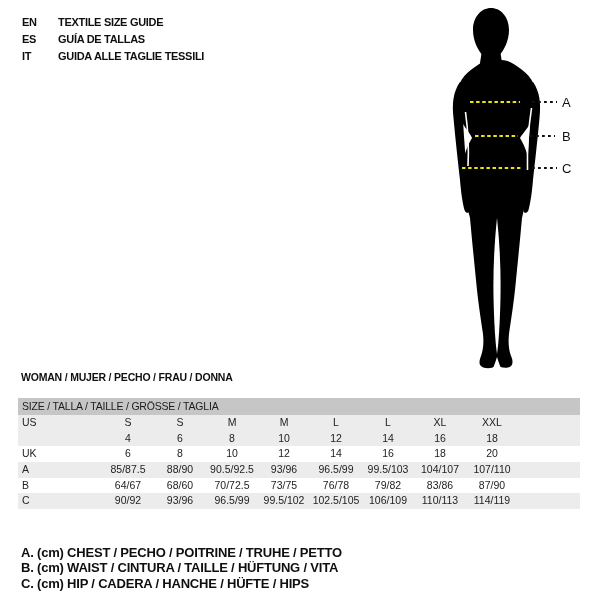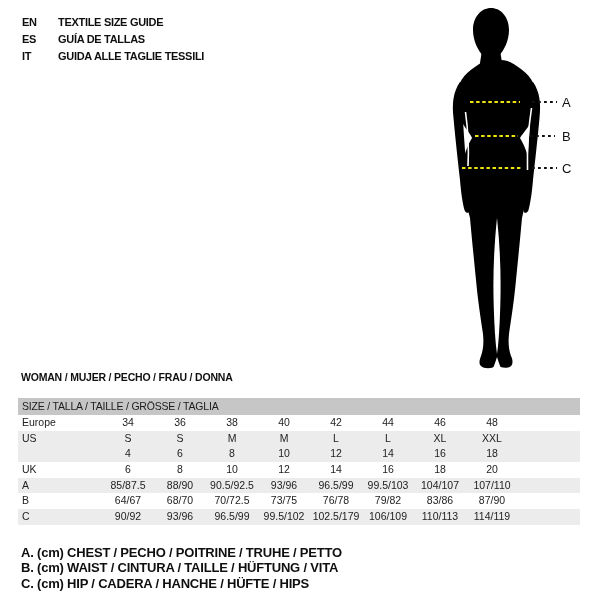--- a/index.html
+++ b/index.html
@@ -116,32 +116,20 @@
     <line class="dash-body" x1="42" y1="168" x2="103" y2="168"></line>
     <line class="dash-out" x1="112" y1="168" x2="137" y2="168"></line>
     <text class="marker-letter" x="142" y="173">C</text>
   </svg>
 
   <div class="section-title">WOMAN / MUJER / PECHO / FRAU / DONNA</div>
 
   <div class="size-table">
     <div class="t-header">SIZE / TALLA / TAILLE / GRÖSSE / TAGLIA</div>
     <div>
-        <div class="t-row">
-          <div class="t-label">Europe</div>
-          <div class="t-cell">34</div>
-          <div class="t-cell">36</div>
-          <div class="t-cell">38</div>
-          <div class="t-cell">40</div>
-          <div class="t-cell">42</div>
-          <div class="t-cell">44</div>
-          <div class="t-cell">46</div>
-          <div class="t-cell">48</div>
-          <div class="t-cell"></div>
-        </div>
         <div class="t-row shaded">
           <div class="t-label">US</div>
           <div class="t-cell">S</div>
           <div class="t-cell">S</div>
           <div class="t-cell">M</div>
           <div class="t-cell">M</div>
           <div class="t-cell">L</div>
           <div class="t-cell">L</div>
           <div class="t-cell">XL</div>
           <div class="t-cell">XXL</div>
@@ -179,36 +167,36 @@
           <div class="t-cell">93/96</div>
           <div class="t-cell">96.5/99</div>
           <div class="t-cell">99.5/103</div>
           <div class="t-cell">104/107</div>
           <div class="t-cell">107/110</div>
           <div class="t-cell"></div>
         </div>
         <div class="t-row">
           <div class="t-label">B</div>
           <div class="t-cell">64/67</div>
-          <div class="t-cell">68/70</div>
+          <div class="t-cell">68/60</div>
           <div class="t-cell">70/72.5</div>
           <div class="t-cell">73/75</div>
           <div class="t-cell">76/78</div>
           <div class="t-cell">79/82</div>
           <div class="t-cell">83/86</div>
           <div class="t-cell">87/90</div>
           <div class="t-cell"></div>
         </div>
         <div class="t-row shaded">
           <div class="t-label">C</div>
           <div class="t-cell">90/92</div>
           <div class="t-cell">93/96</div>
           <div class="t-cell">96.5/99</div>
           <div class="t-cell">99.5/102</div>
-          <div class="t-cell">102.5/179</div>
+          <div class="t-cell">102.5/105</div>
           <div class="t-cell">106/109</div>
           <div class="t-cell">110/113</div>
           <div class="t-cell">114/119</div>
           <div class="t-cell"></div>
         </div>
       </div>
   </div>
 
   <div class="legend-block">
       <div class="legend-row">A. (cm) CHEST / PECHO / POITRINE / TRUHE / PETTO</div>

